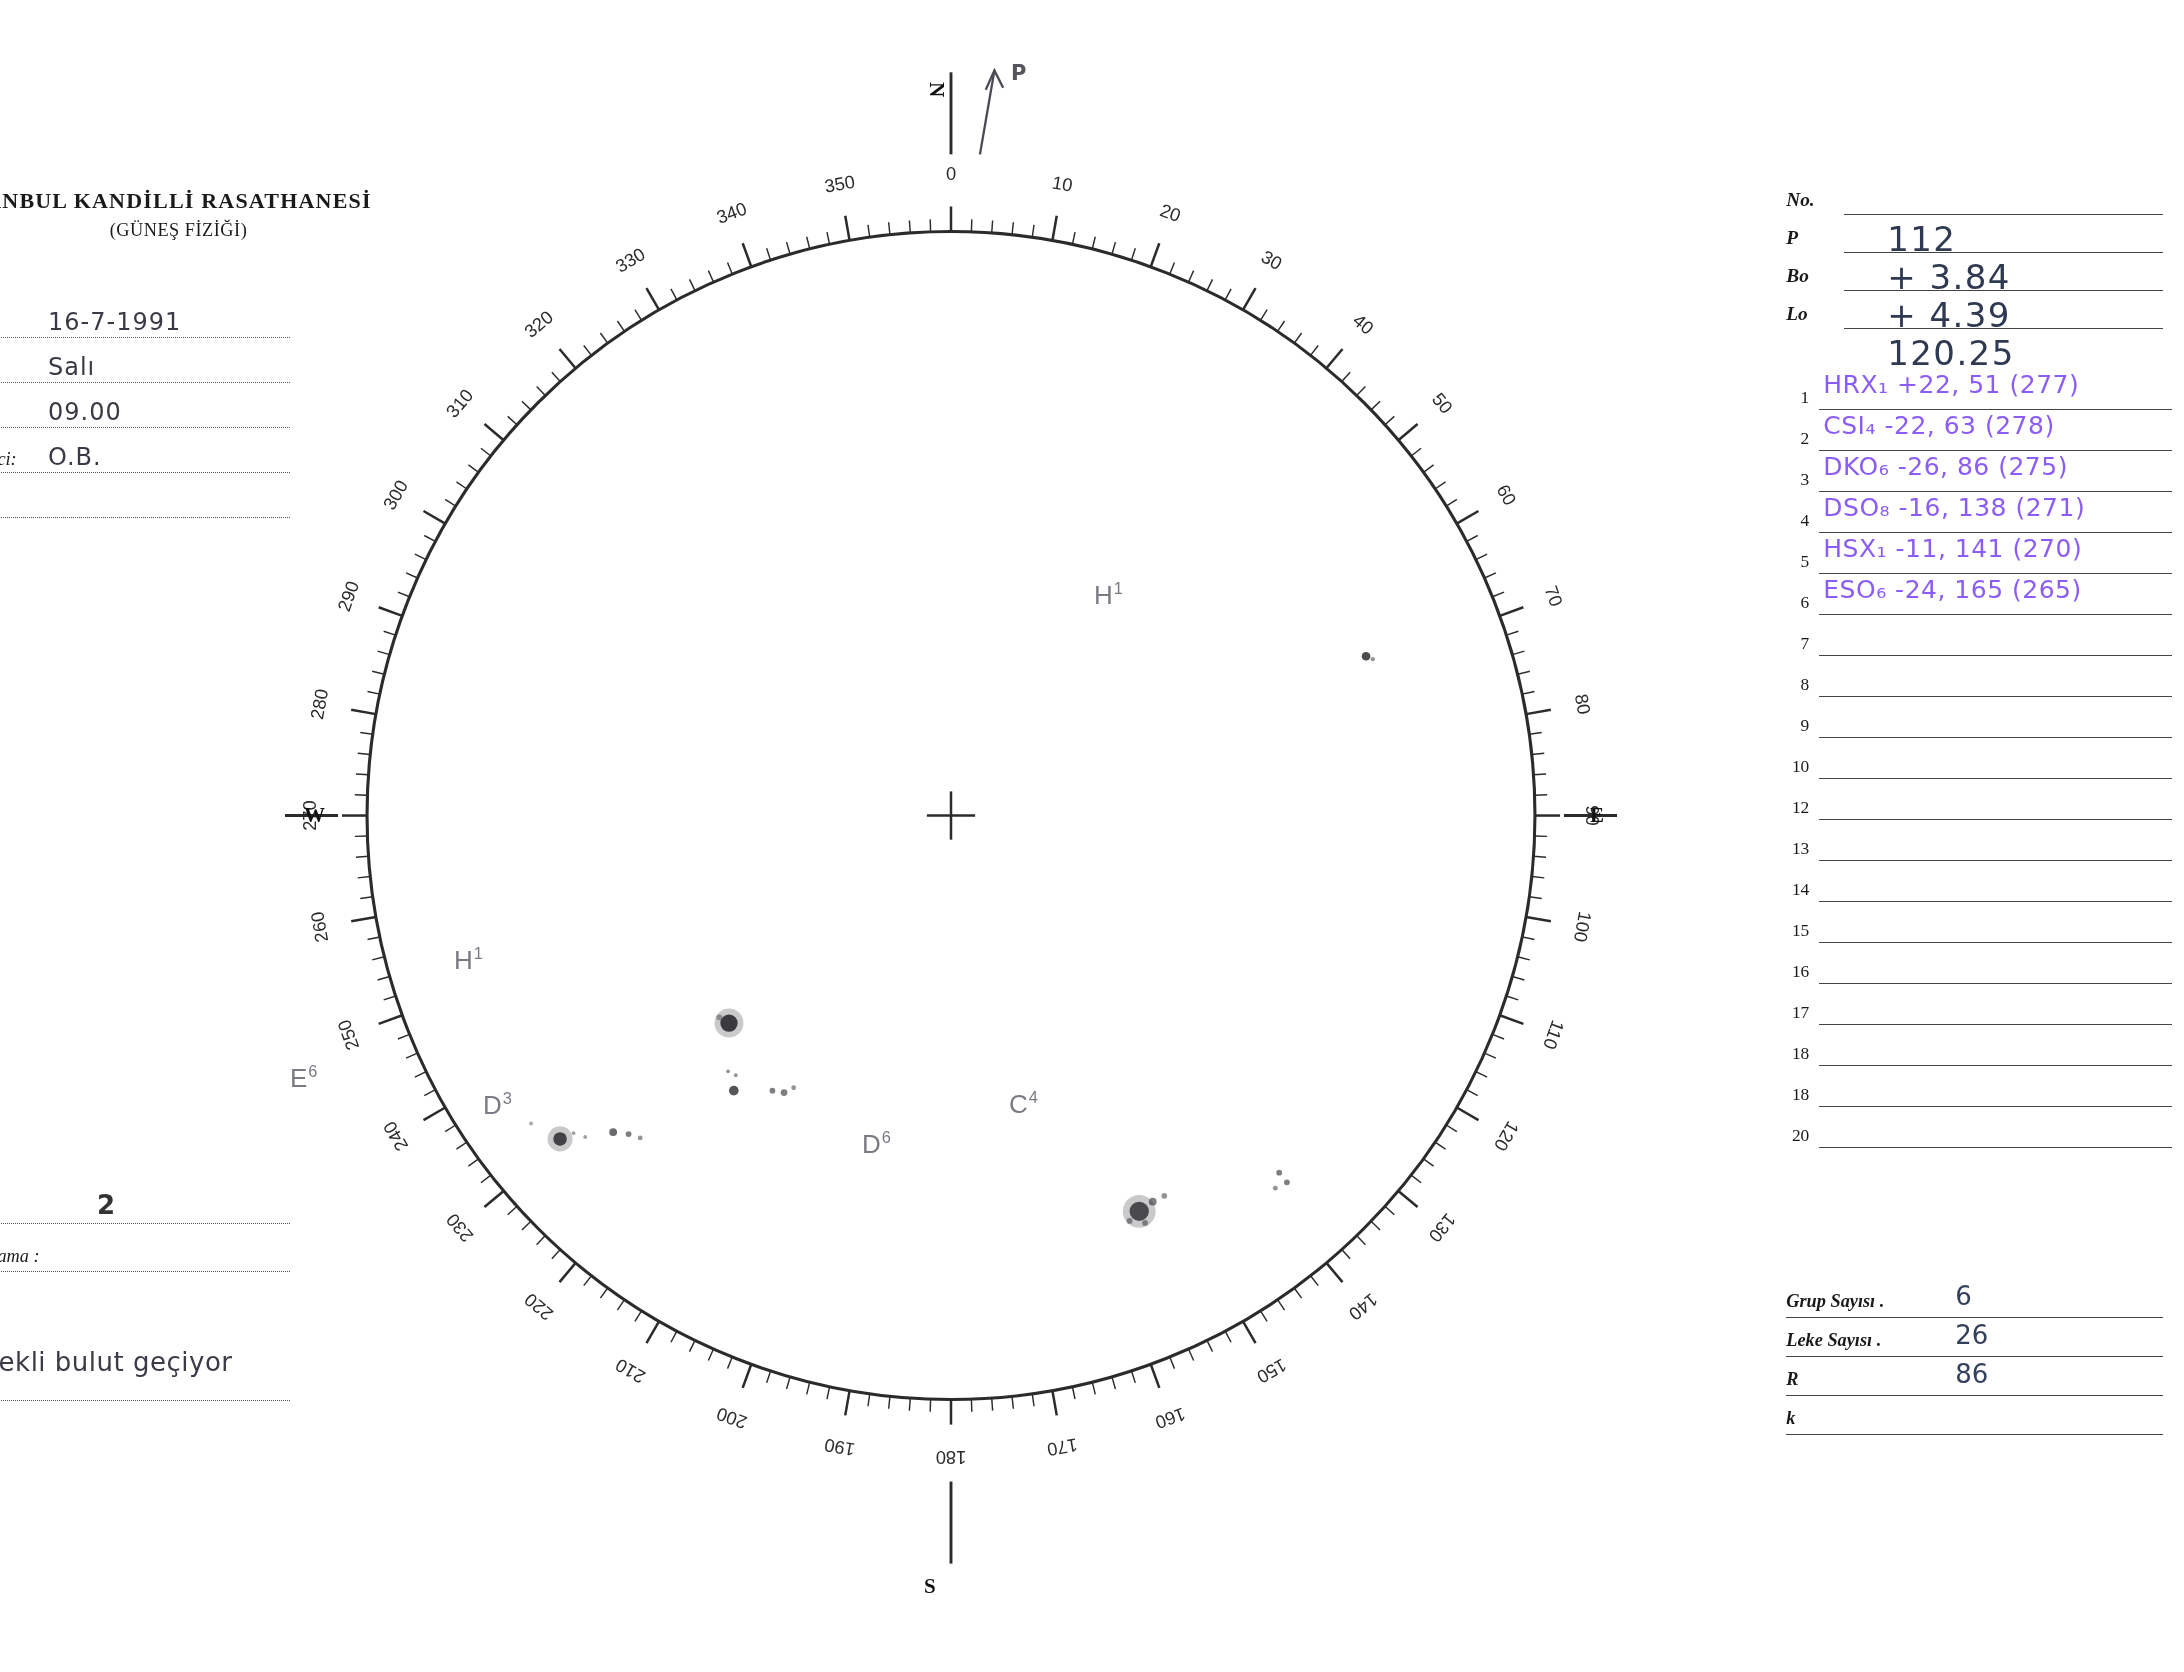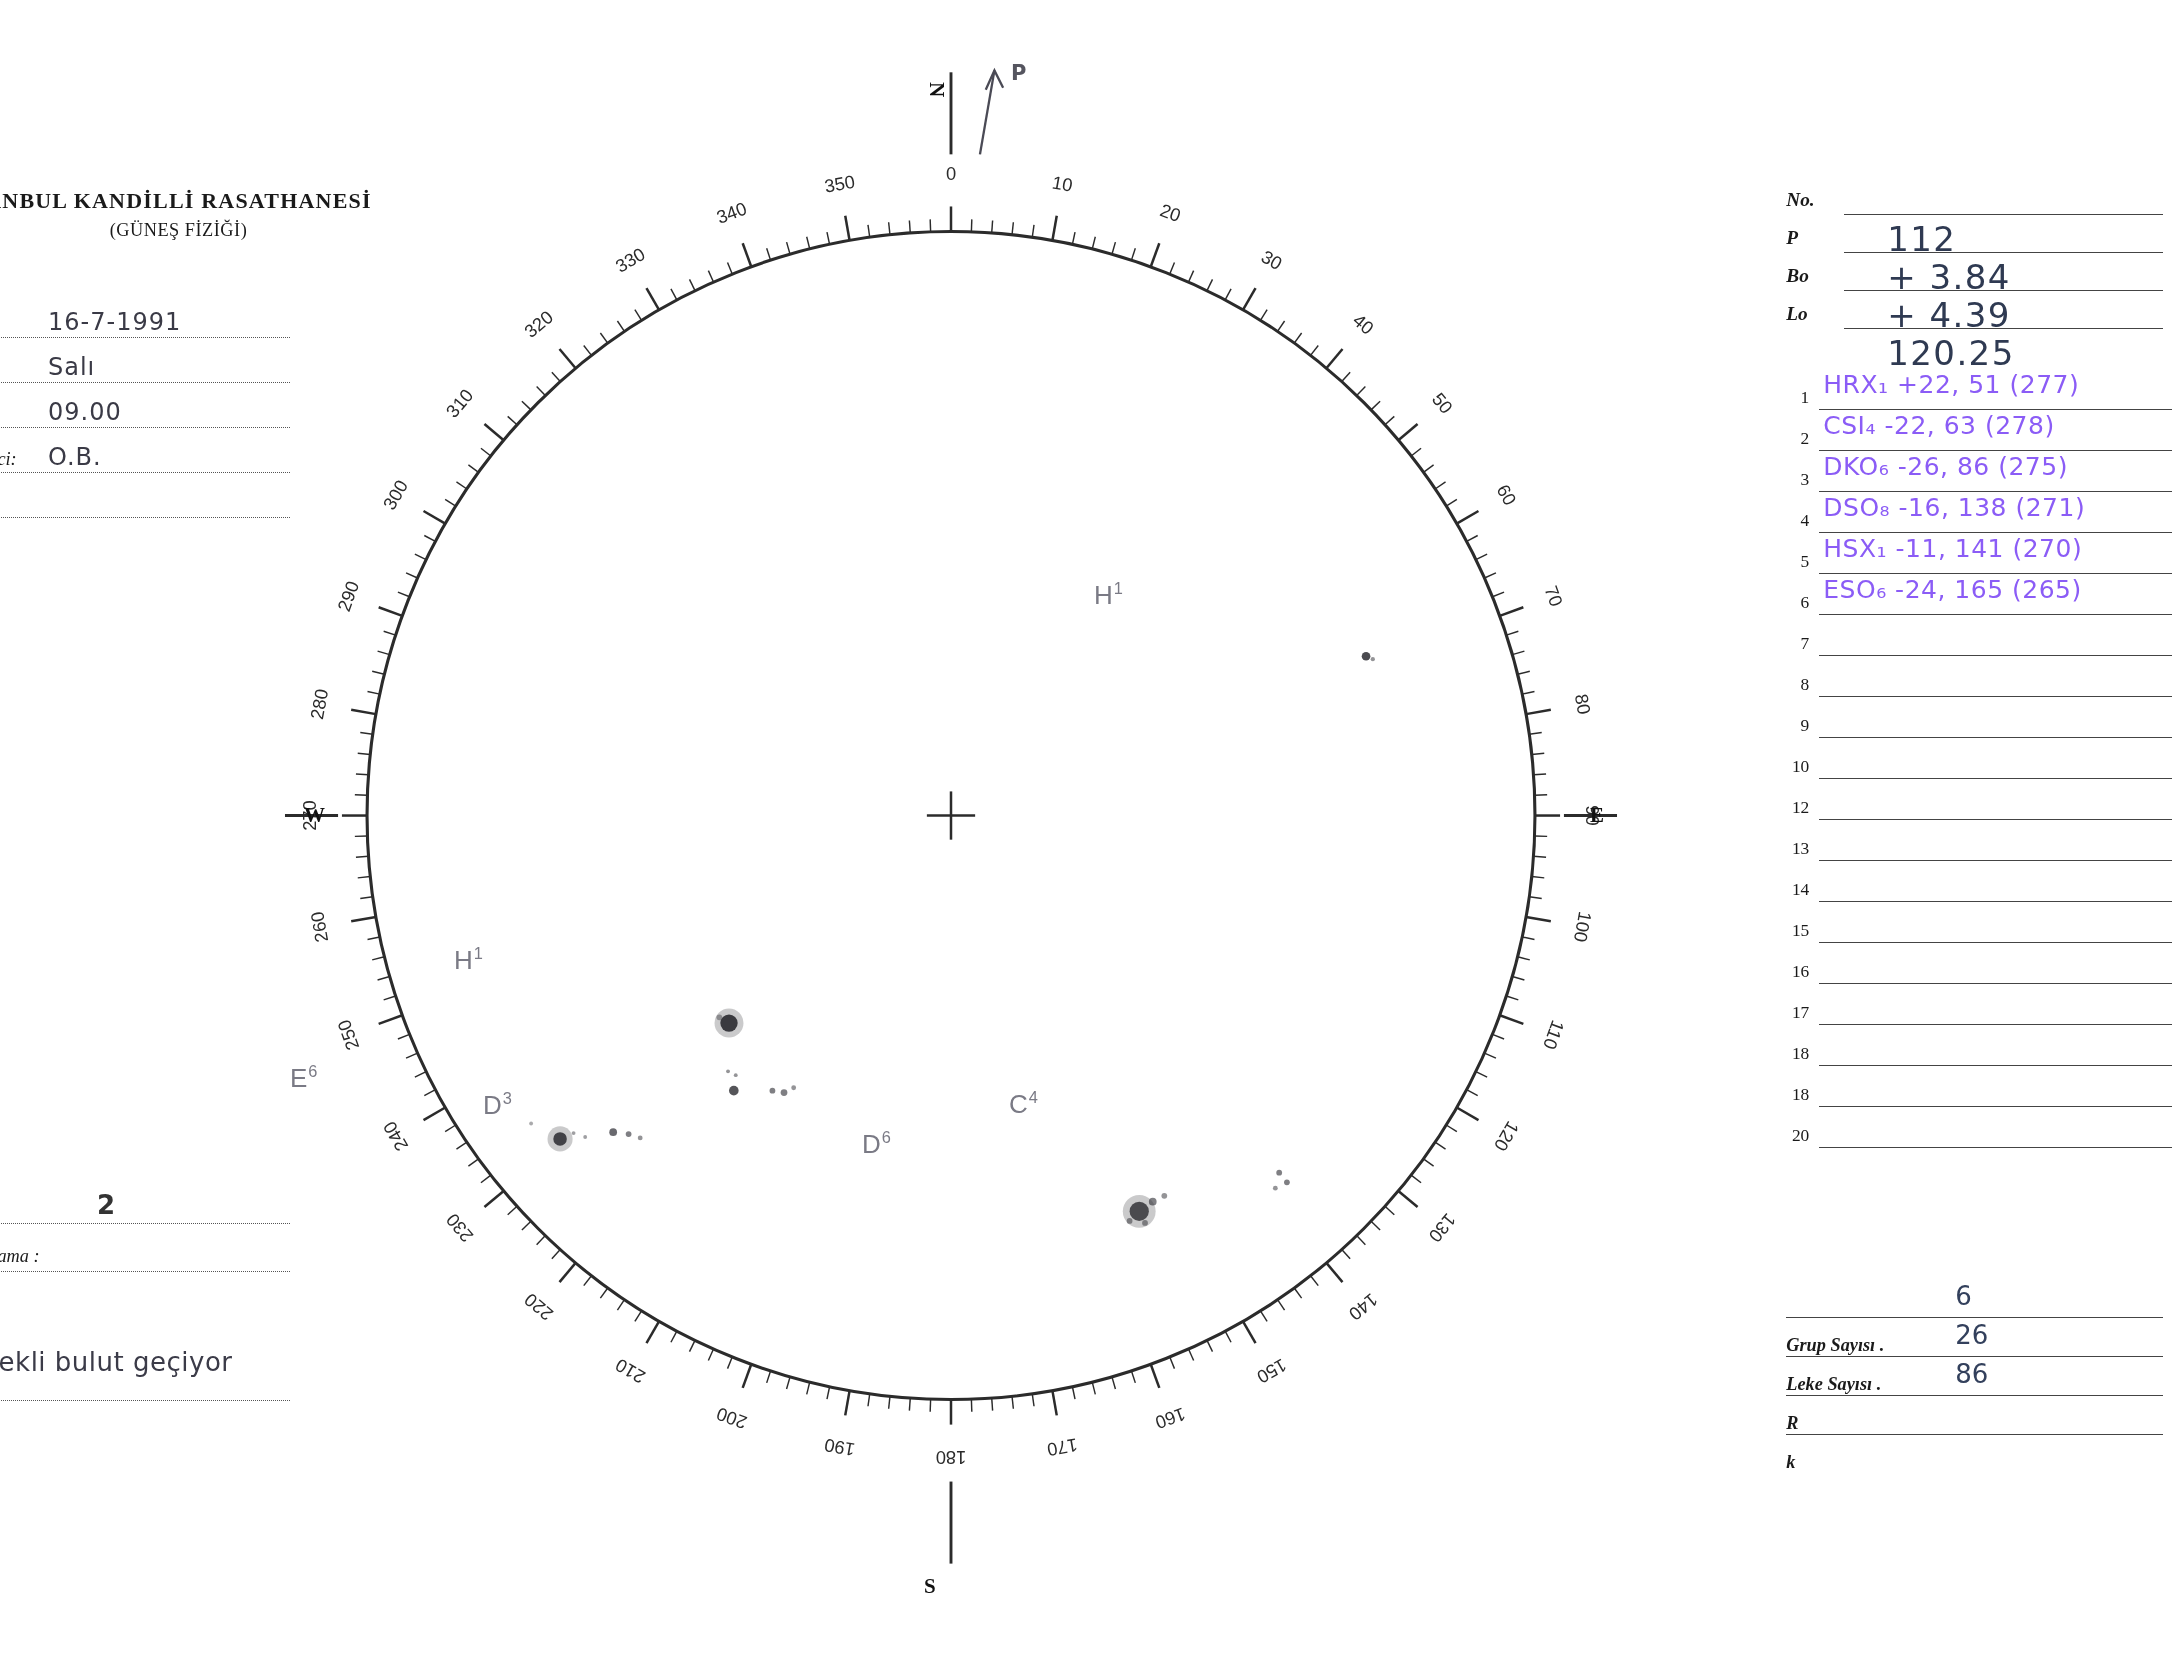--- a/index.html
+++ b/index.html
@@ -164,21 +164,21 @@
     position: absolute; left: 37px; top: -1.9px;
     font-family: "DejaVu Sans", sans-serif;
     font-size: 25px; color: #8b5cf6; letter-spacing: 0.5px;
     white-space: nowrap;
   }
 
   .rp-bottom { position: absolute; left: 19.3px; top: 1284px; width: 377px; }
   .rb-row { position: relative; height: 39px; }
   .rb-label {
     position: absolute; left: 0; top: 6.8px;
-    font-size: 18.3px; font-style: italic; font-weight: 700; white-space: nowrap; margin-top: 44px;
+    font-size: 18.3px; font-style: italic; font-weight: 700; white-space: nowrap;
   }
   .rb-line {
     position: absolute; left: 0; right: 0; top: 33px;
     border-bottom: 1px solid #444;
   }
   .rb-value {
     position: absolute; left: 169px; top: -2.9px;
     font-family: "DejaVu Sans", sans-serif;
     font-size: 26px; color: #33405c;
   }

